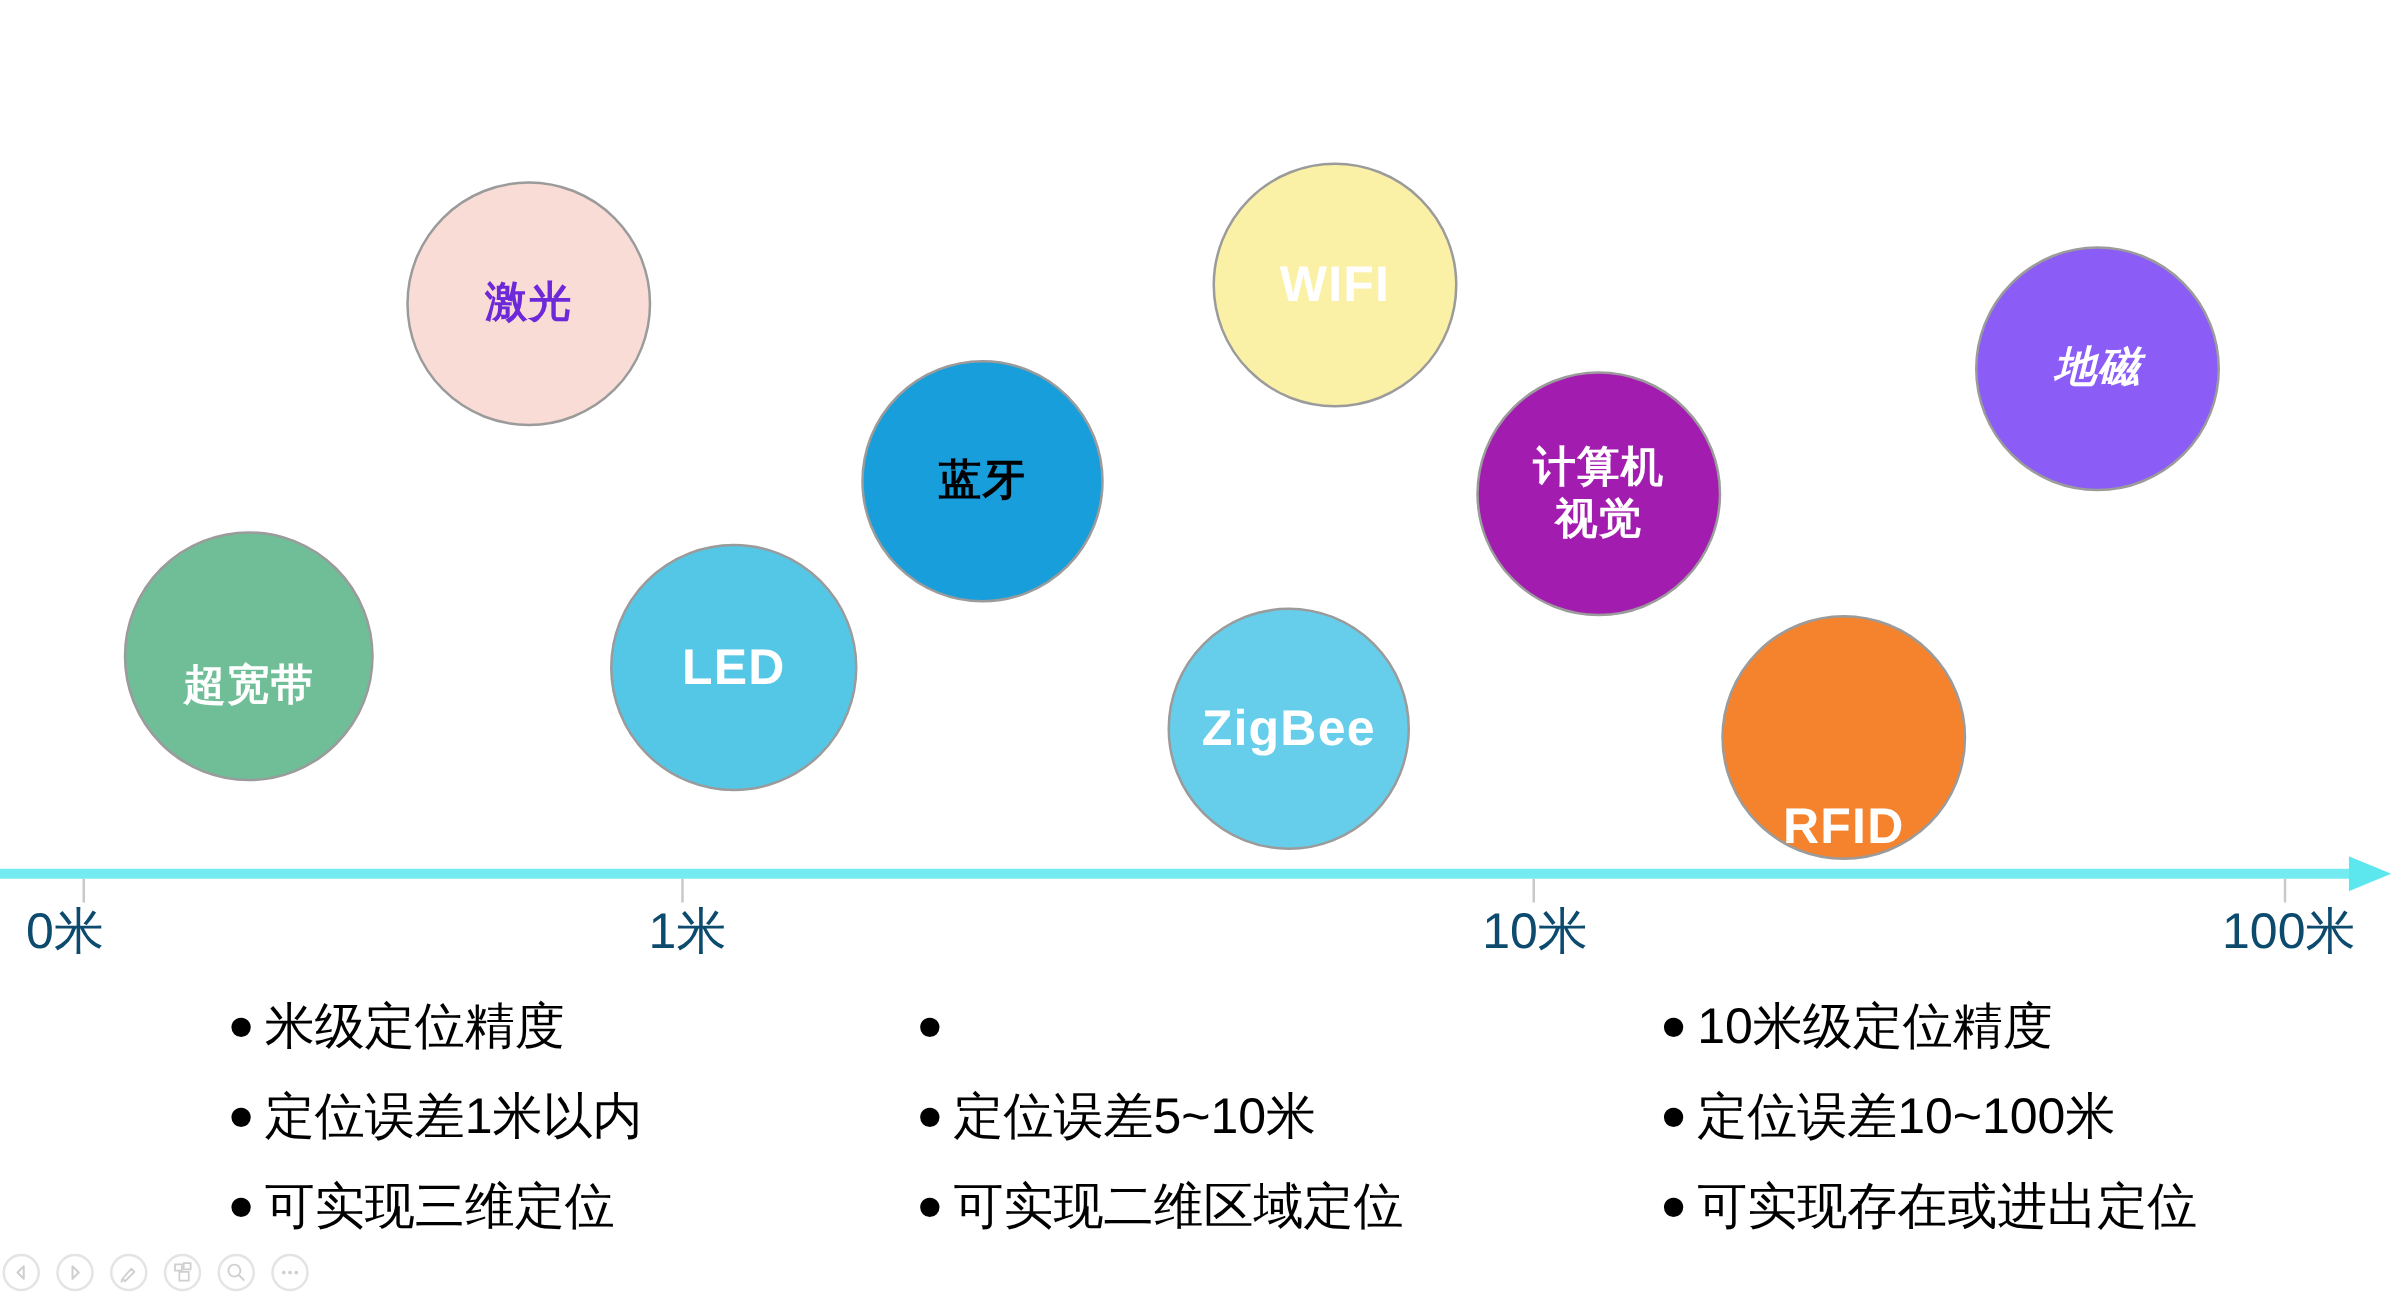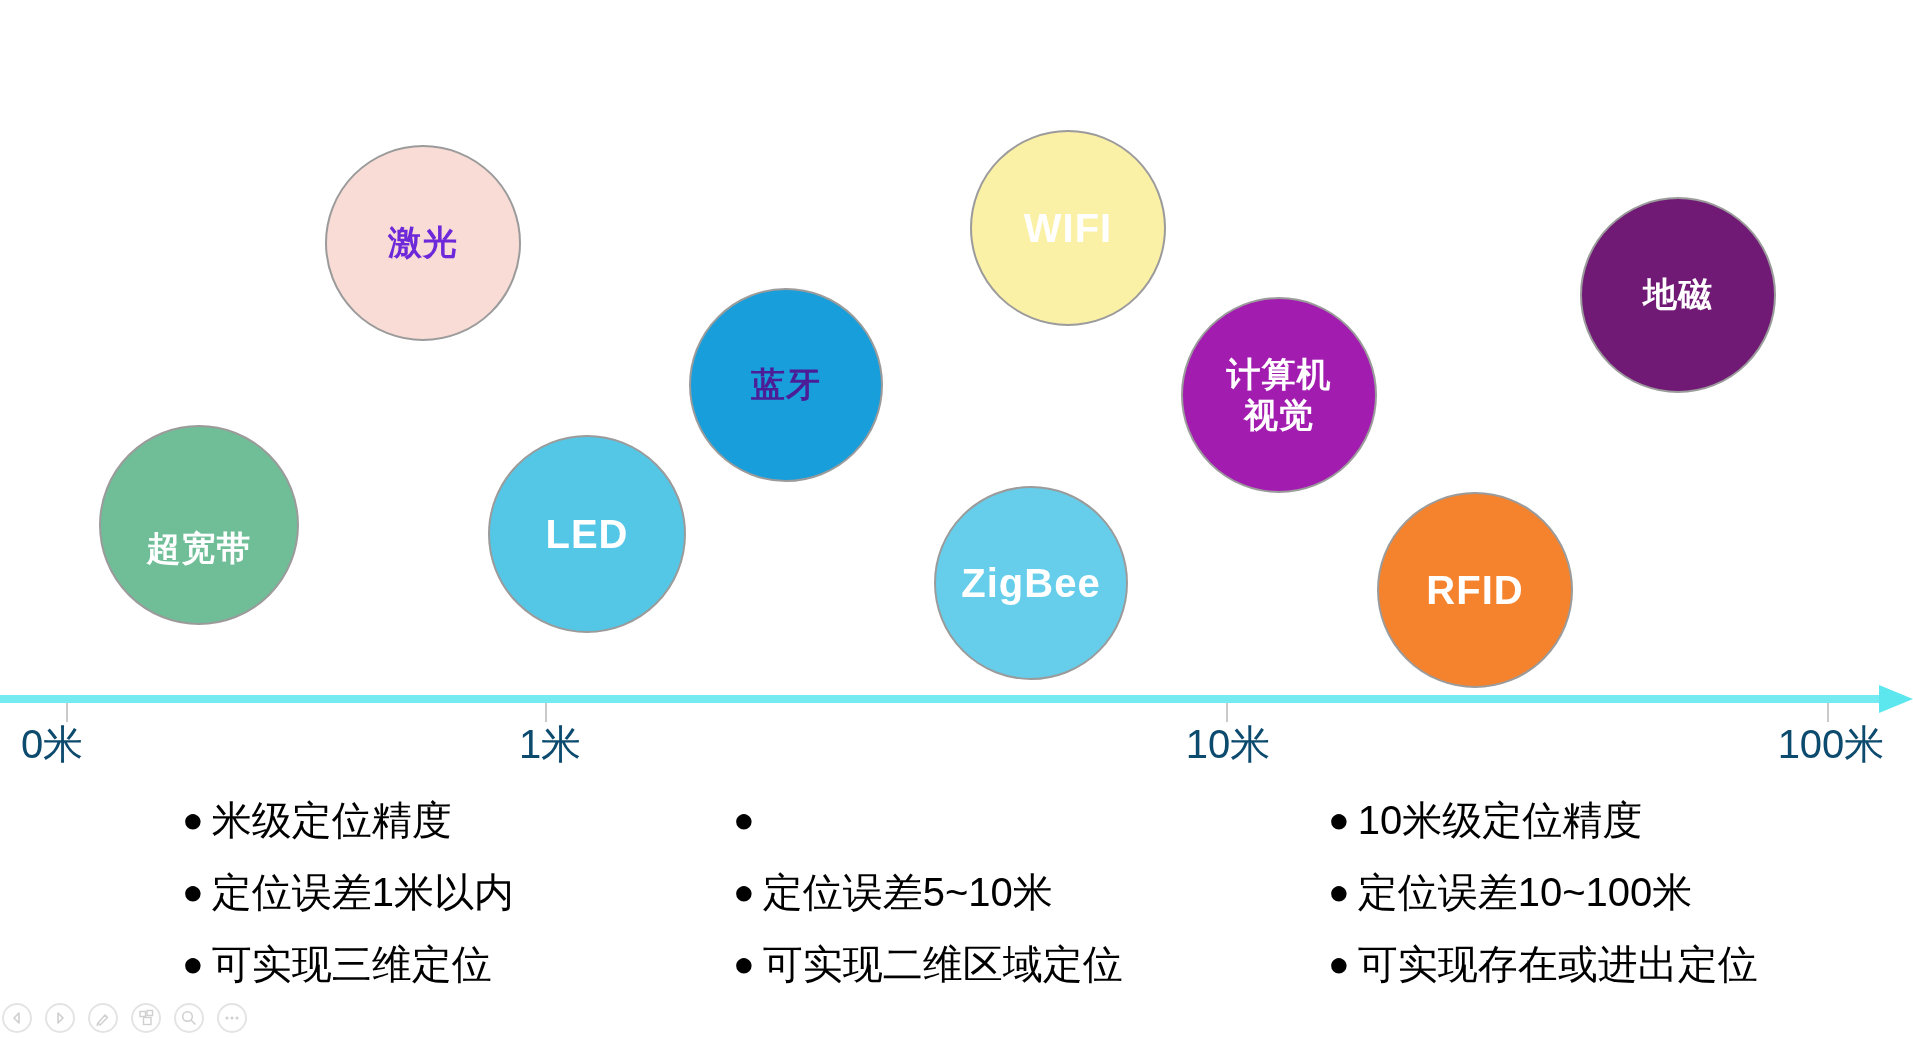--- a/index.html
+++ b/index.html
@@ -48,36 +48,36 @@
       <div class="bubble" style="left: 99px; top: 425px; width: 200px; height: 200px; background: rgb(111, 190, 152); border: 2px solid rgb(155, 155, 155);">
         <span class="lbl zh" style="color: rgb(255, 255, 255); margin-top: 47px;">超宽带</span>
       </div>
       <div class="bubble" style="left: 325px; top: 145px; width: 196px; height: 196px; background: rgb(249, 220, 214); border: 2px solid rgb(155, 155, 155);">
         <span class="lbl zh" style="color: #6d28d9;">激光</span>
       </div>
       <div class="bubble" style="left: 488px; top: 435px; width: 198px; height: 198px; background: rgb(84, 199, 230); border: 2px solid rgb(155, 155, 155);">
         <span class="lbl lat" style="color: rgb(255, 255, 255);">LED</span>
       </div>
       <div class="bubble" style="left: 689px; top: 288px; width: 194px; height: 194px; background: rgb(24, 158, 219); border: 2px solid rgb(155, 155, 155);">
-        <span class="lbl zh" style="color: #4c1d95;">蓝牙</span>
+        <span class="lbl zh" style="color: #000000;">蓝牙</span>
       </div>
       <div class="bubble" style="left: 934px; top: 486px; width: 194px; height: 194px; background: rgb(102, 206, 234); border: 2px solid rgb(155, 155, 155);">
         <span class="lbl lat" style="color: rgb(255, 255, 255);">ZigBee</span>
       </div>
       <div class="bubble" style="left: 970px; top: 130px; width: 196px; height: 196px; background: rgb(250, 240, 166); border: 2px solid rgb(155, 155, 155);">
         <span class="lbl lat" style="color: rgb(255, 255, 255);">WIFI</span>
       </div>
       <div class="bubble" style="left: 1181px; top: 297px; width: 196px; height: 196px; background: #a21caf; border: 2px solid rgb(155, 155, 155);">
         <span class="lbl zh" style="color: rgb(255, 255, 255);">计算机
 视觉</span>
       </div>
-      <div class="bubble" style="left: 1377px; top: 492px; width: 196px; height: 196px; background: rgb(245, 131, 45); border: 2px solid rgb(155, 155, 155);">
+      <div class="bubble" style="left: 1377px; top: 492px; width: 196px; height: 196px; background: rgb(245, 131, 45); border: 2px solid rgb(155, 155, 155); align-items: flex-end;">
         <span class="lbl lat" style="color: rgb(255, 255, 255);">RFID</span>
       </div>
-      <div class="bubble" style="left: 1580px; top: 197px; width: 196px; height: 196px; background: #701a75; border: 2px solid rgb(155, 155, 155);">
+      <div class="bubble" style="left: 1580px; top: 197px; width: 196px; height: 196px; background: #8b5cf6; border: 2px solid rgb(155, 155, 155); font-style: italic;">
         <span class="lbl zh" style="color: rgb(255, 255, 255);">地磁</span>
       </div>
     </div>
 
   <div class="axis-line" id="axis-line" style="background: rgb(116, 235, 241);"></div>
   <svg class="axis-arrow" id="axis-arrow" width="34" height="30" viewBox="0 0 34 30">
     <polygon id="arrow-poly" points="0,1 34,15 0,29" fill="#5CE7EF"></polygon>
   </svg>
   <div id="tick-layer">
       <div class="tick" style="left: 66px;"></div>

